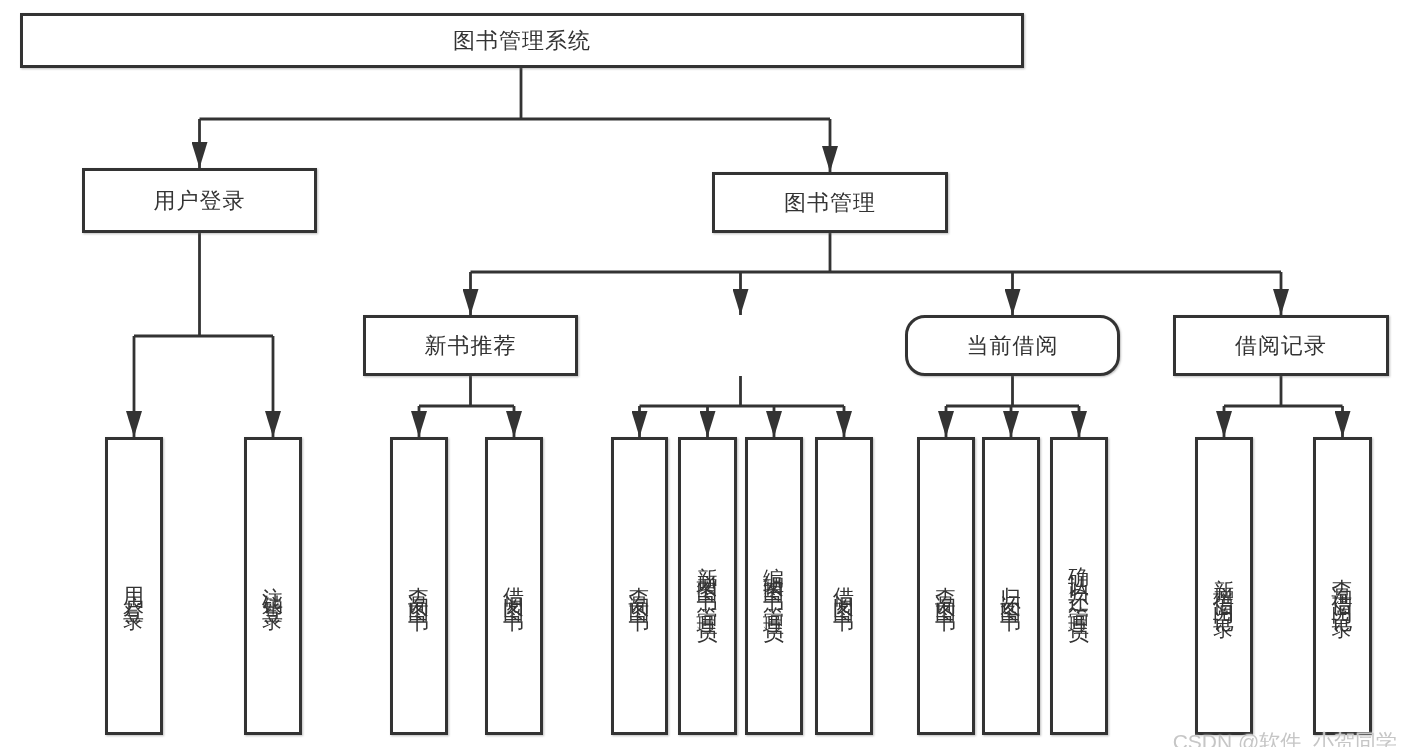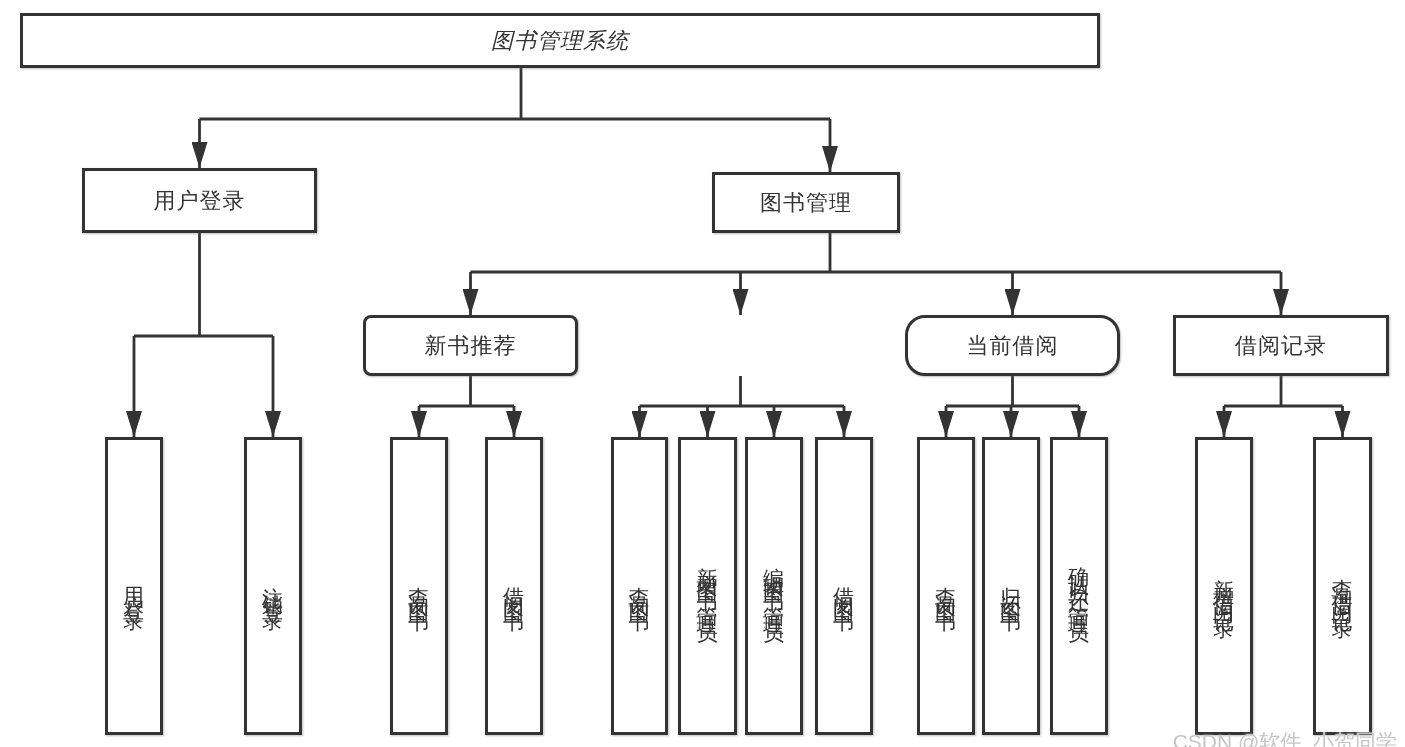--- a/index.html
+++ b/index.html
@@ -100,32 +100,32 @@
       <path marker-end="url(#arrow)" d="M1011 406 V437"></path>
       <path marker-end="url(#arrow)" d="M1079 406 V437"></path>
 
       <path d="M1281 376 V406"></path>
       <path d="M1224 406 H1342.5"></path>
       <path marker-end="url(#arrow)" d="M1224 406 V437"></path>
       <path marker-end="url(#arrow)" d="M1342.5 406 V437"></path>
     </g>
   </svg>
 
-  <div class="node" style="left:20px; top:13px; width:1080px; height:55px;font-style:italic;">
+  <div class="node" style="left:20px; top:13px; width:1004px; height:55px;">
     <span class="hlabel">图书管理系统</span>
   </div>
 
   <div class="node" style="left:82px; top:168px; width:235px; height:65px;">
     <span class="hlabel">用户登录</span>
   </div>
-  <div class="node" style="left:712px; top:172px; width:188px; height:61px;">
+  <div class="node" style="left:712px; top:172px; width:236px; height:61px;">
     <span class="hlabel">图书管理</span>
   </div>
 
-  <div class="node" style="left:363px; top:315px; width:215px; height:61px;border-radius:8px;">
+  <div class="node" style="left:363px; top:315px; width:215px; height:61px;">
     <span class="hlabel">新书推荐</span>
   </div>
   <div class="node" style="left:905px; top:315px; width:215px; height:61px;border-radius:20px;">
     <span class="hlabel">当前借阅</span>
   </div>
   <div class="node" style="left:1173px; top:315px; width:216px; height:61px;">
     <span class="hlabel">借阅记录</span>
   </div>
 
   <div class="node" style="left:105px; top:437px; width:58px; height:298px;">

